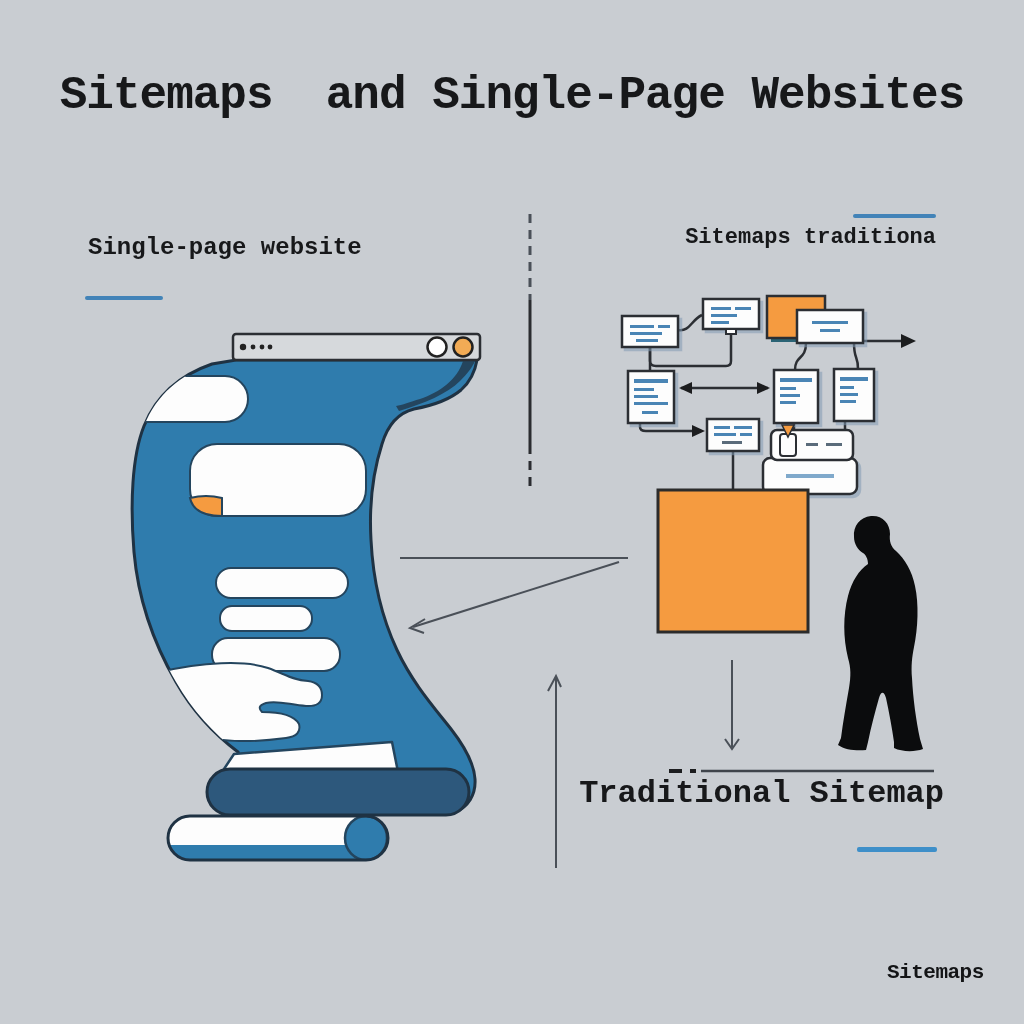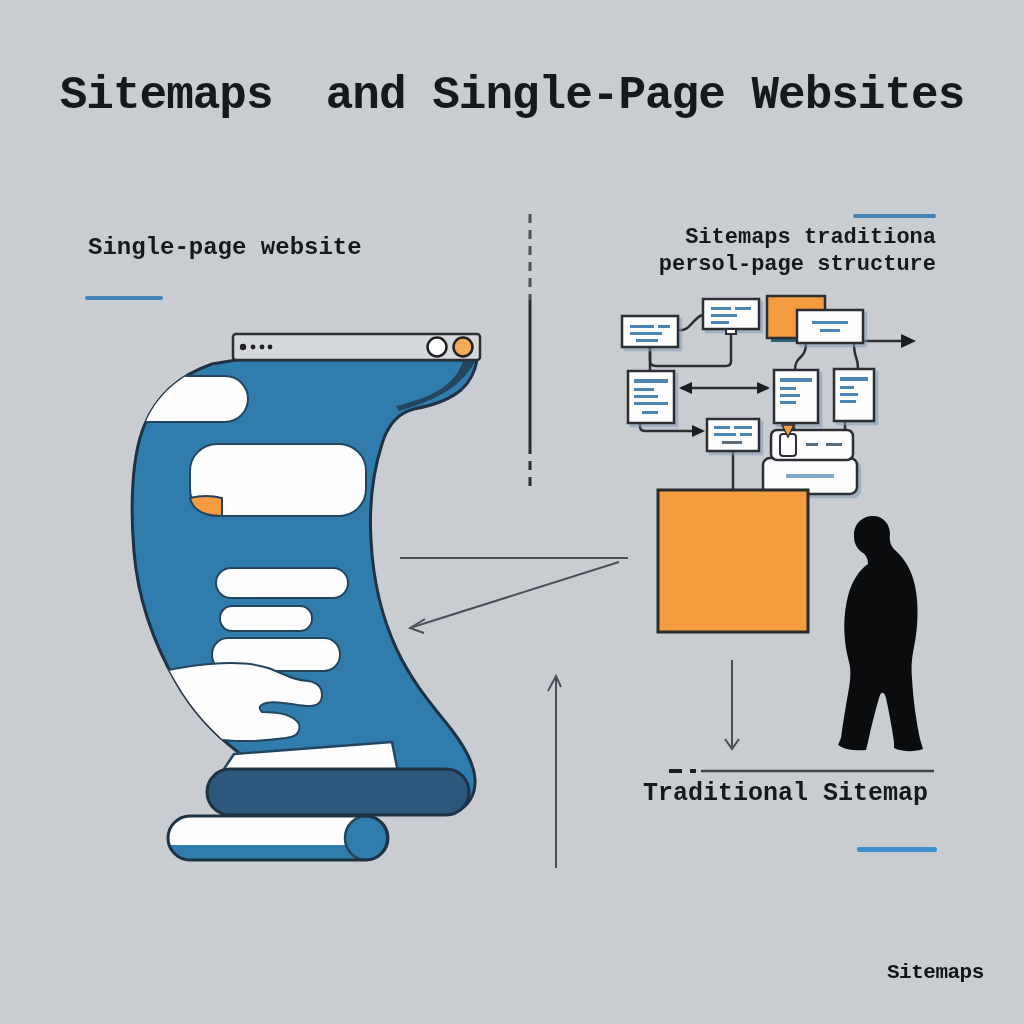--- a/index.html
+++ b/index.html
@@ -9,21 +9,21 @@
     font-family:Liberation Mono, monospace;color:var(--text-dark,#17181a);
   }
   .title{
     position:absolute;top:70px;left:0;width:100%;text-align:center;
     font-size:46px;font-weight:bold;letter-spacing:-1px;white-space:pre;
   }
   .label-left{position:absolute;left:88px;top:234px;font-size:24px;font-weight:bold;}
   .underline-left{position:absolute;left:85px;top:296px;width:78px;height:4px;border-radius:2px;background:var(--accent-blue,#4283b8);}
   .heading-right{position:absolute;right:88px;top:224px;text-align:right;font-size:22px;font-weight:bold;line-height:27px;}
   .topline-right{position:absolute;left:853px;top:214px;width:83px;height:4px;border-radius:2px;background:var(--accent-blue,#4283b8);}
-  .heading-bottom{position:absolute;right:96px;top:779px;text-align:right;font-size:25px;font-weight:bold;line-height:30px;}
+  .heading-bottom{position:absolute;right:80px;top:779px;text-align:right;font-size:32px;font-weight:bold;line-height:30px;}
   .underline-bottom{position:absolute;left:857px;top:847px;width:80px;height:5px;border-radius:2px;background:var(--accent-blue-bright,#3e8fc9);}
   .logo{position:absolute;left:887px;top:961px;font-size:21px;font-weight:bold;letter-spacing:-0.5px;color:#131416;}
   svg{position:absolute;inset:0;}
 
   
   .f-white{fill:#fdfdfd}
   .f-blue{fill:var(--scroll-blue,#2f7cad)}
   .f-dkblue{fill:var(--scroll-dark-blue,#2d587c)}
   .f-orange{fill:var(--orange,#f59b40)}
   .f-ink{fill:var(--silhouette-black,#0b0c0d)}
@@ -41,21 +41,20 @@
 <div class="canvas">
 
   <div class="title">Sitemaps  and Single-Page Websites</div>
 
   <div class="label-left">Single-page website</div>
   <div class="underline-left"></div>
 
   <div class="topline-right"></div>
   <div class="heading-right">
     <div>Sitemaps traditiona</div>
-    <div>persol-page structure</div>
   </div>
 
   <div class="heading-bottom">
     <div>Traditional Sitemap</div>
   </div>
   <div class="underline-bottom"></div>
 
   <div class="logo">Sitemaps</div>
 
   <svg width="1024" height="1024" viewBox="0 0 1024 1024">

